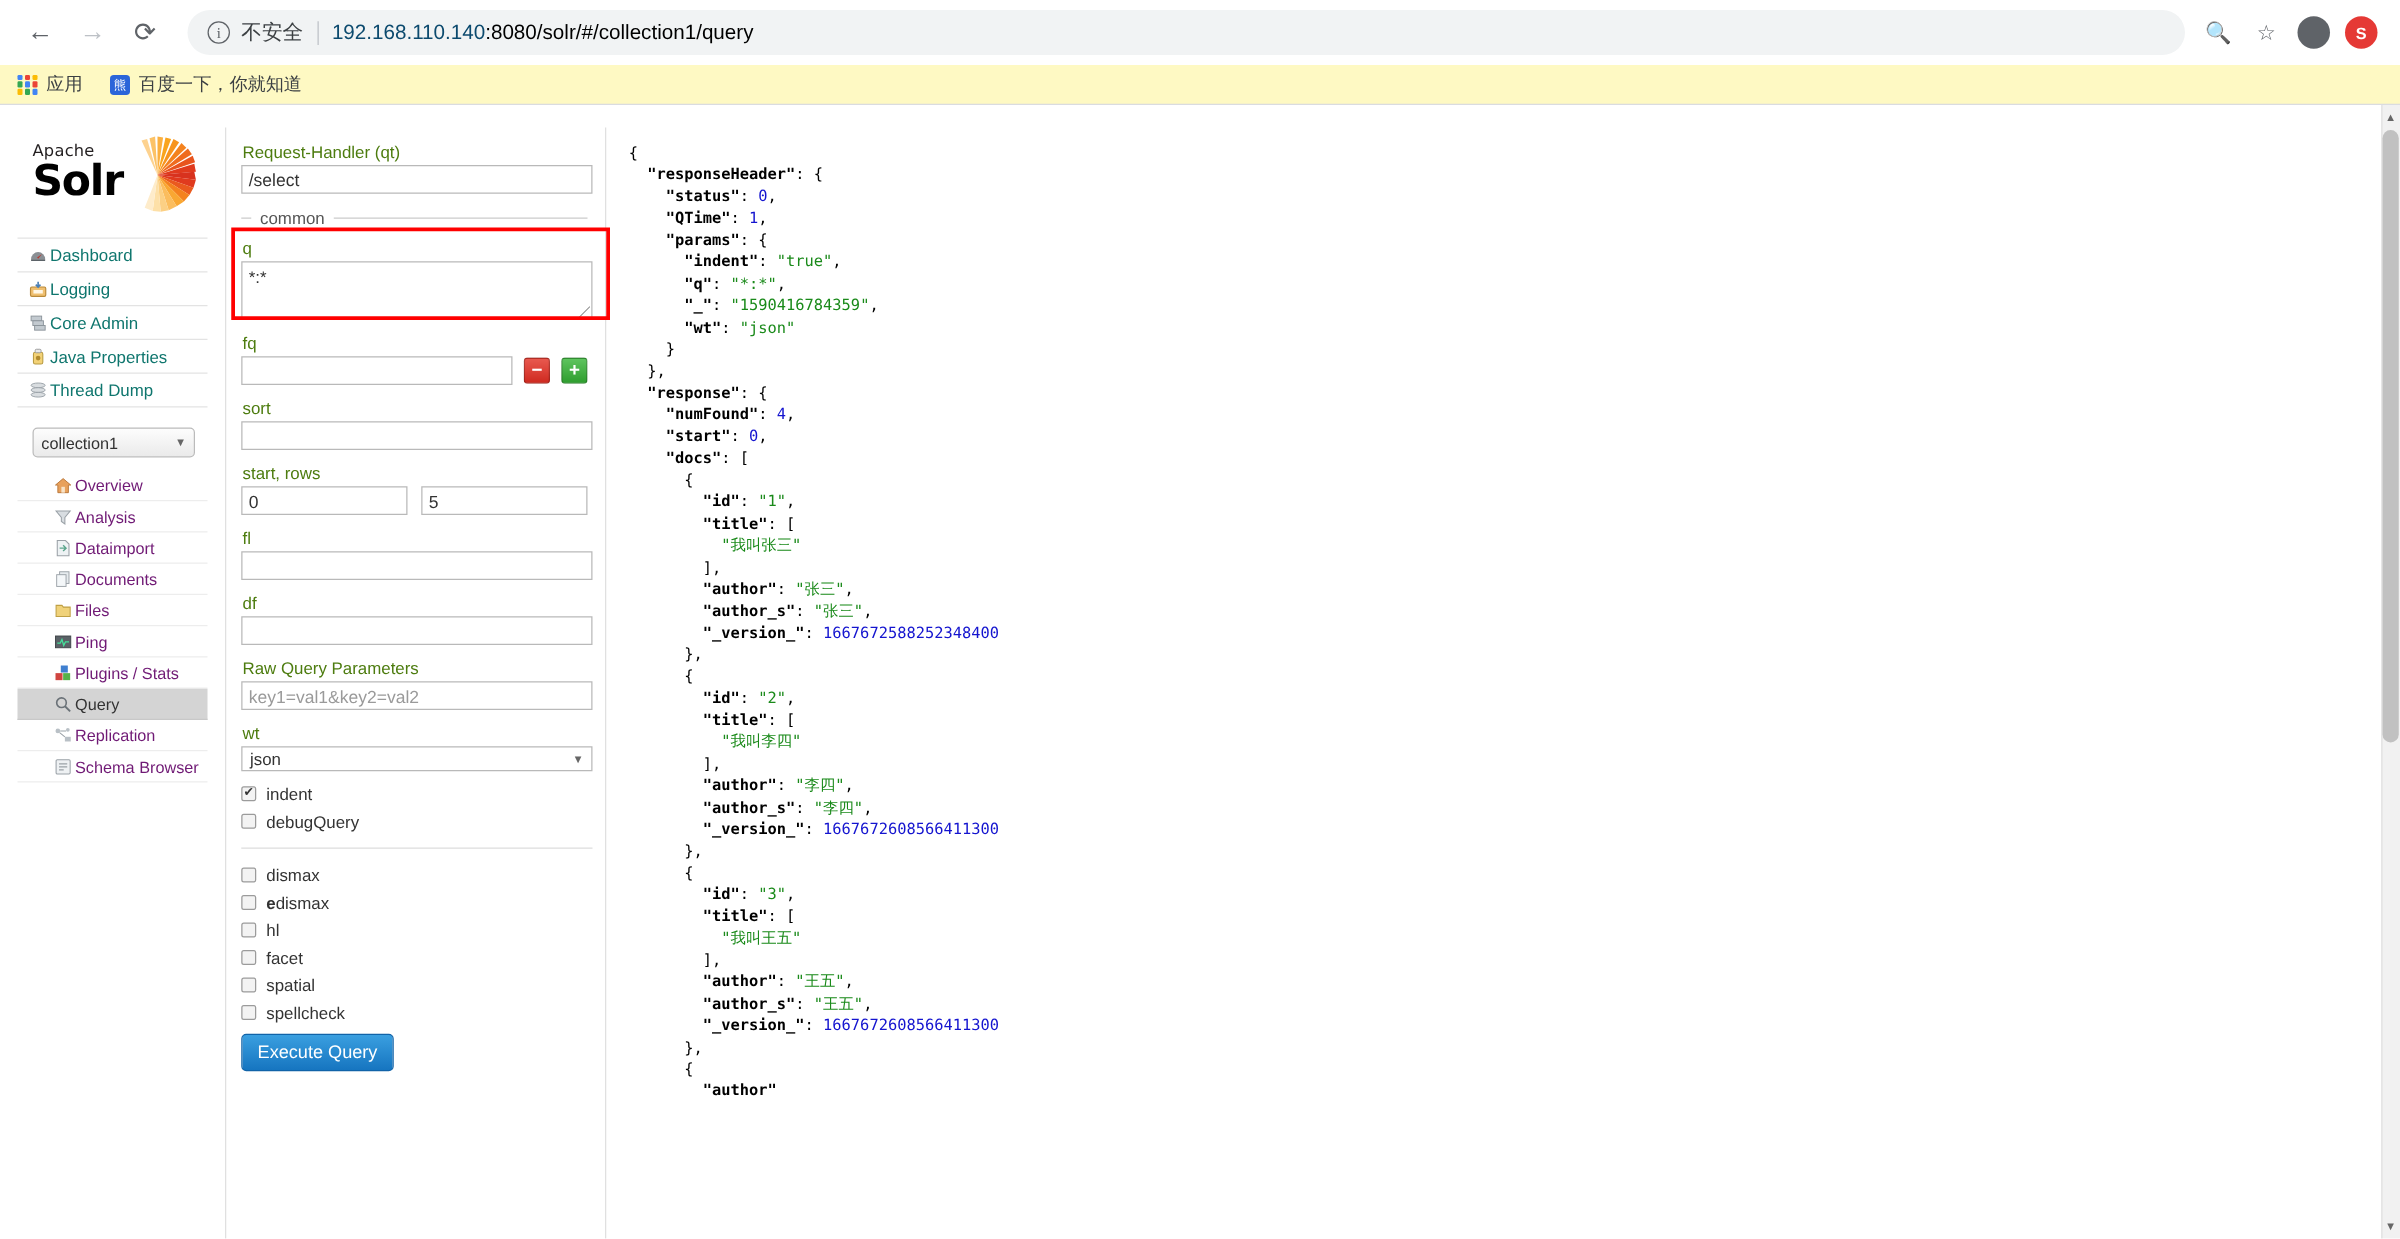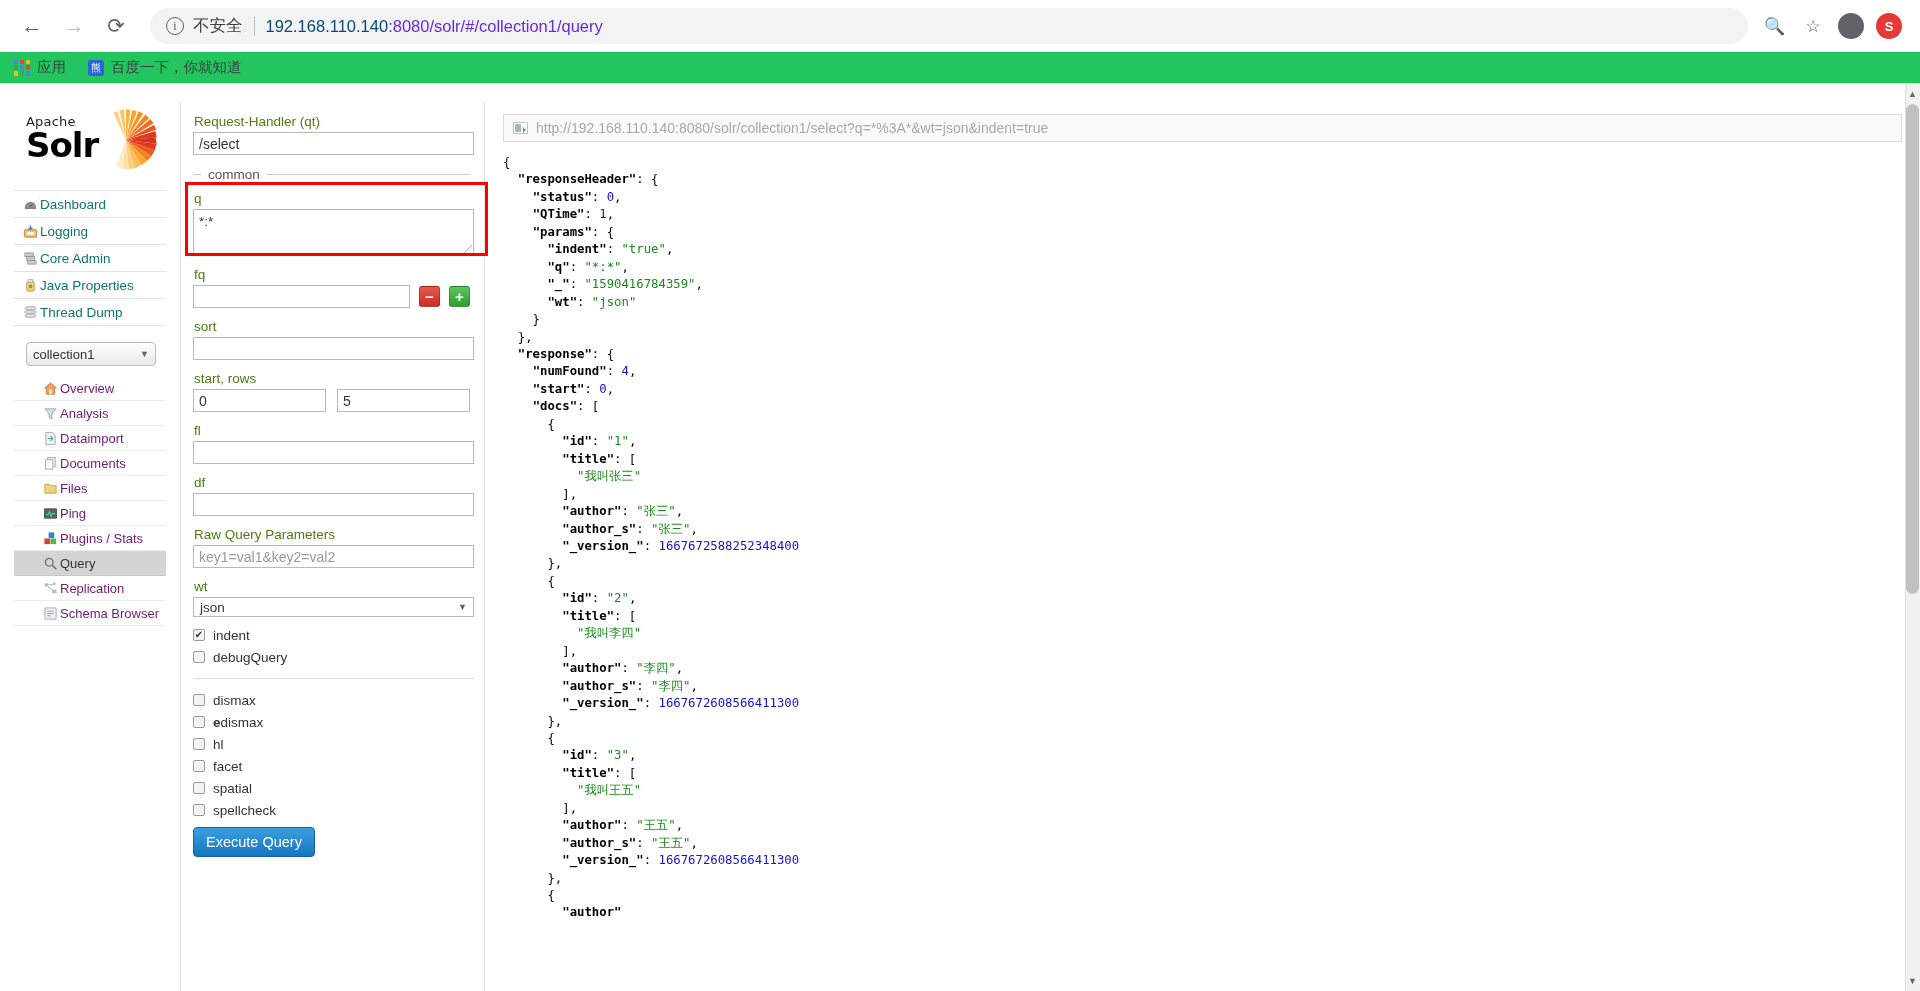--- a/index.html
+++ b/index.html
@@ -33,40 +33,40 @@
   .info-circle {
     width:18px; height:18px; border:1.6px solid #5f6368; border-radius:50%;
     display:flex; align-items:center; justify-content:center;
     font-size:12px; color:#5f6368; margin-right:9px; flex:none;
     font-family:"Liberation Serif", serif;
   }
   .sec-label { color:#3c4043; font-size:16.5px; white-space:nowrap; }
   .sec-divider { width:1px; height:19px; background:#bdc1c6; margin:0 11px; flex:none; }
   .url-text { white-space:nowrap; overflow:hidden; font-size:16.5px; }
   .url-host { color:#0c4a6e; }
-  .url-path { color:#6d28d9; }
+  .url-path { color:#000000; }
   .omni-right { display:flex; align-items:center; gap:4px; margin-left:auto; }
   .icon-btn {
     width:34px; height:34px; display:flex; align-items:center; justify-content:center;
     color:#5f6368; font-size:17px; border-radius:50%; flex:none;
   }
   .avatar-circle {
     width:26px;height:26px;border-radius:50%;background:#5f6368;
     display:flex;align-items:center;justify-content:center;
   }
   .ext-circle {
     width:26px;height:26px;border-radius:50%;background:#e53935;
     display:flex;align-items:center;justify-content:center;
     color:#fff;font-size:13px;font-weight:bold;
   }
 
   
   .bookmarks {
     height:32px; display:flex; align-items:center; padding:0 14px;
-    border-bottom:1px solid #dadce0; background:#22c55e;
+    border-bottom:1px solid #dadce0; background:#fef9c3;
   }
   .bm-item { display:flex; align-items:center; margin-right:22px; font-size:14.5px; color:#3c4043; }
   .apps-grid { width:16px;height:16px;margin-right:7px;
     display:grid;grid-template-columns:repeat(3,1fr);gap:1.5px; flex:none;}
   .apps-grid i { display:block; width:100%; height:100%; border-radius:1px; }
   .baidu-ico {
     width:16px;height:16px;margin-right:7px;flex:none;
     display:flex;align-items:center;justify-content:center;
     background:#2b65d9;border-radius:3px;color:#fff;font-size:10px;
   }
@@ -587,24 +587,20 @@
       </div>
       <div class="chk-row">
         <span class="chk"></span>
         <span>spellcheck</span>
       </div>
 
       <div class="exec-btn">Execute Query</div>
     </div>
 
     <div class="result-panel">
-      <div class="url-bar">
-        <span class="ext-ico"></span>
-        <span>http://192.168.110.140:8080/solr/collection1/select?q=*%3A*&amp;wt=json&amp;indent=true</span>
-      </div>
       <pre class="json" id="json-out">{
   <span class="k">"responseHeader"</span>: {
     <span class="k">"status"</span>: <span class="n">0</span>,
     <span class="k">"QTime"</span>: <span class="n">1</span>,
     <span class="k">"params"</span>: {
       <span class="k">"indent"</span>: <span class="s">"true"</span>,
       <span class="k">"q"</span>: <span class="s">"*:*"</span>,
       <span class="k">"_"</span>: <span class="s">"1590416784359"</span>,
       <span class="k">"wt"</span>: <span class="s">"json"</span>
     }

